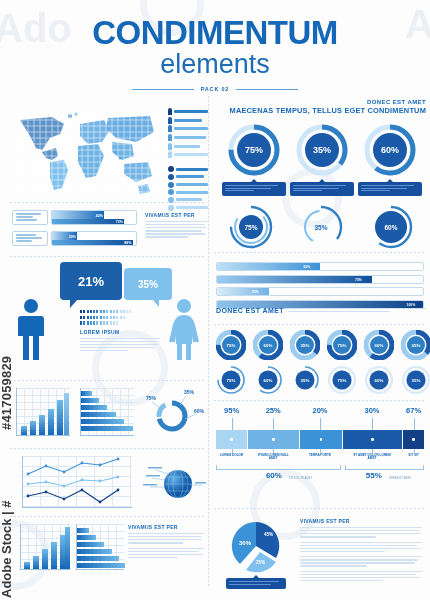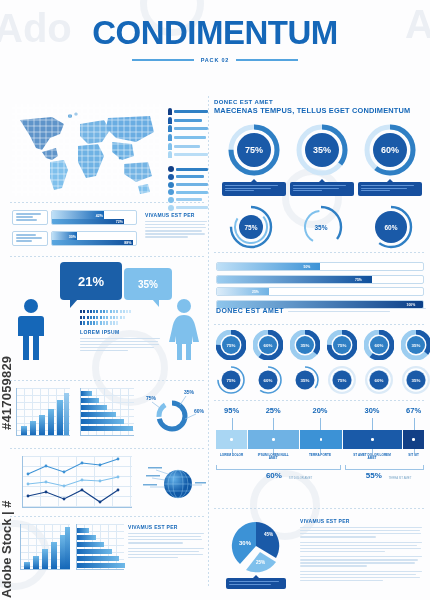--- a/index.html
+++ b/index.html
@@ -77,21 +77,21 @@
   .grid-bg { position:absolute; inset:0;
       background-image:linear-gradient(to right,#dce9f5 1px,transparent 1px),
                        linear-gradient(to bottom,#dce9f5 1px,transparent 1px);
       background-size:8px 7px; }
   .axis-l { position:absolute; left:0; top:0; bottom:0; width:1px; background:#9dc2e2; }
   .axis-b { position:absolute; left:0; right:0; bottom:0; height:1px; background:#9dc2e2; }
   .vbar { position:absolute; bottom:1px; background:linear-gradient(180deg,#6fb9e8,#1567b8); }
   .hbar2 { position:absolute; left:1px; background:linear-gradient(90deg,#1567b8,#6fb9e8); }
 
   
-  .r-head { position:absolute; left:214px; top:99px; width:212px; text-align:left; }
+  .r-head { position:absolute; left:214px; top:99px; width:212px; text-align:right; }
   .r-h1 { font-size:6px; font-weight:700; color:#1567b8; letter-spacing:.4px; }
   .r-h2 { font-size:7.4px; font-weight:700; color:#1567b8; letter-spacing:.2px; margin-top:1px; }
 
   .circ { position:absolute; }
   .circ-lbl { position:absolute; inset:0; display:flex; align-items:center;
               justify-content:center; font-weight:700; color:#fff; }
   .tip { position:absolute; background:#164f9e; border-radius:2px; padding:3px 3px; }
   .tip .ln2 { height:1.1px; background:#5f93d6; border-radius:1px; margin-bottom:1.6px; }
   .tip:after { content:""; position:absolute; left:50%; top:-3px; margin-left:-3px;
                border-left:3px solid transparent; border-right:3px solid transparent;
@@ -141,20 +141,21 @@
   <div class="wm-ring" style="left:140px;top:-28px;width:64px;height:64px;"></div>
   <div class="wm-ring" style="left:282px;top:168px;width:60px;height:60px;"></div>
   <div class="wm-ring" style="left:92px;top:330px;width:76px;height:76px;"></div>
   <div class="wm-ring" style="left:250px;top:470px;width:70px;height:70px;"></div>
   <div class="wm-ring" style="left:-20px;top:520px;width:70px;height:70px;"></div>
   <div class="wm-side">#417059829</div>
   <div class="wm-side2">Adobe Stock | #</div>
 
   <div class="header">
     <div class="h-title">CONDIMENTUM</div>
+    <div class="h-sub">elements</div>
     <div class="h-pack">
       <div class="h-rule"></div>
       <div class="h-pack-t">PACK 02</div>
       <div class="h-rule"></div>
     </div>
   </div>
 
   <div class="vdiv"></div>
   <div class="hdiv" style="left:10px;top:202px;width:196px;"></div>
   <div class="hdiv" style="left:10px;top:256px;width:196px;"></div>

